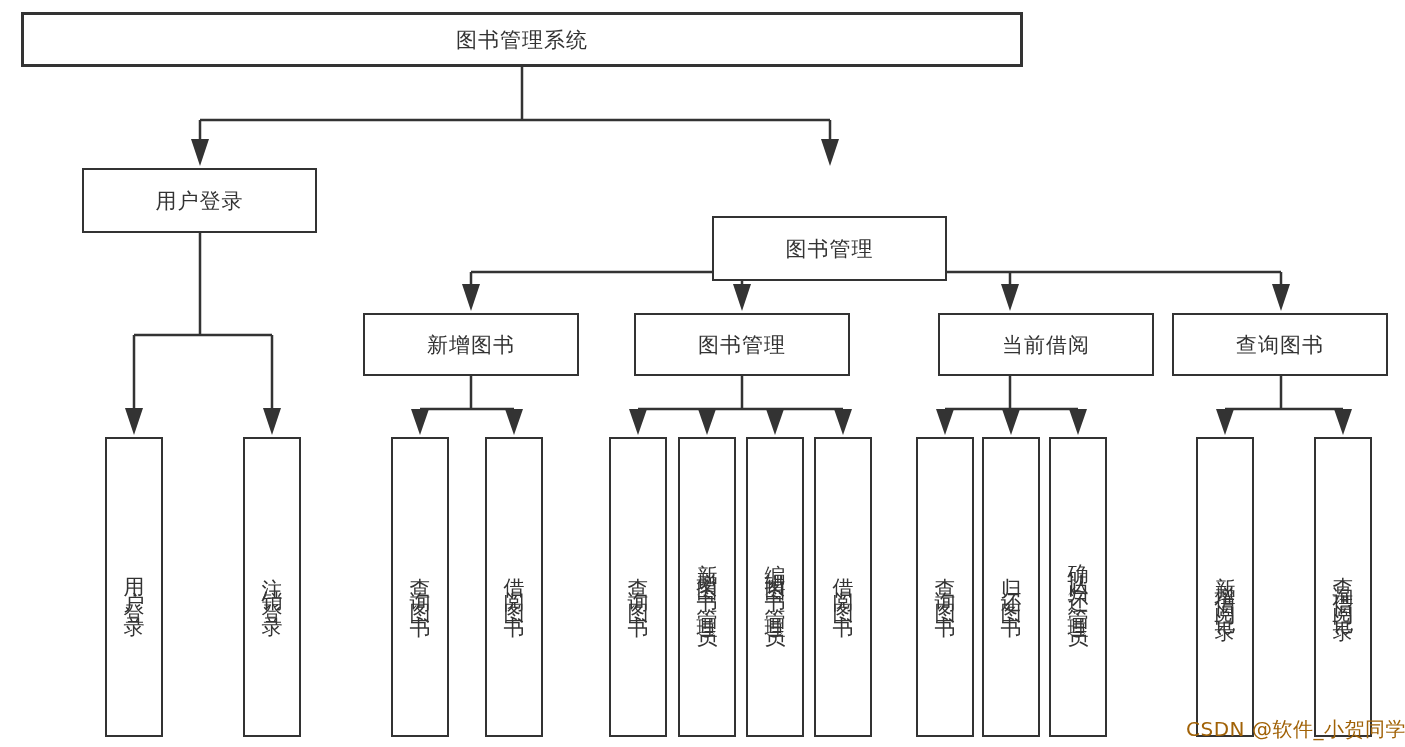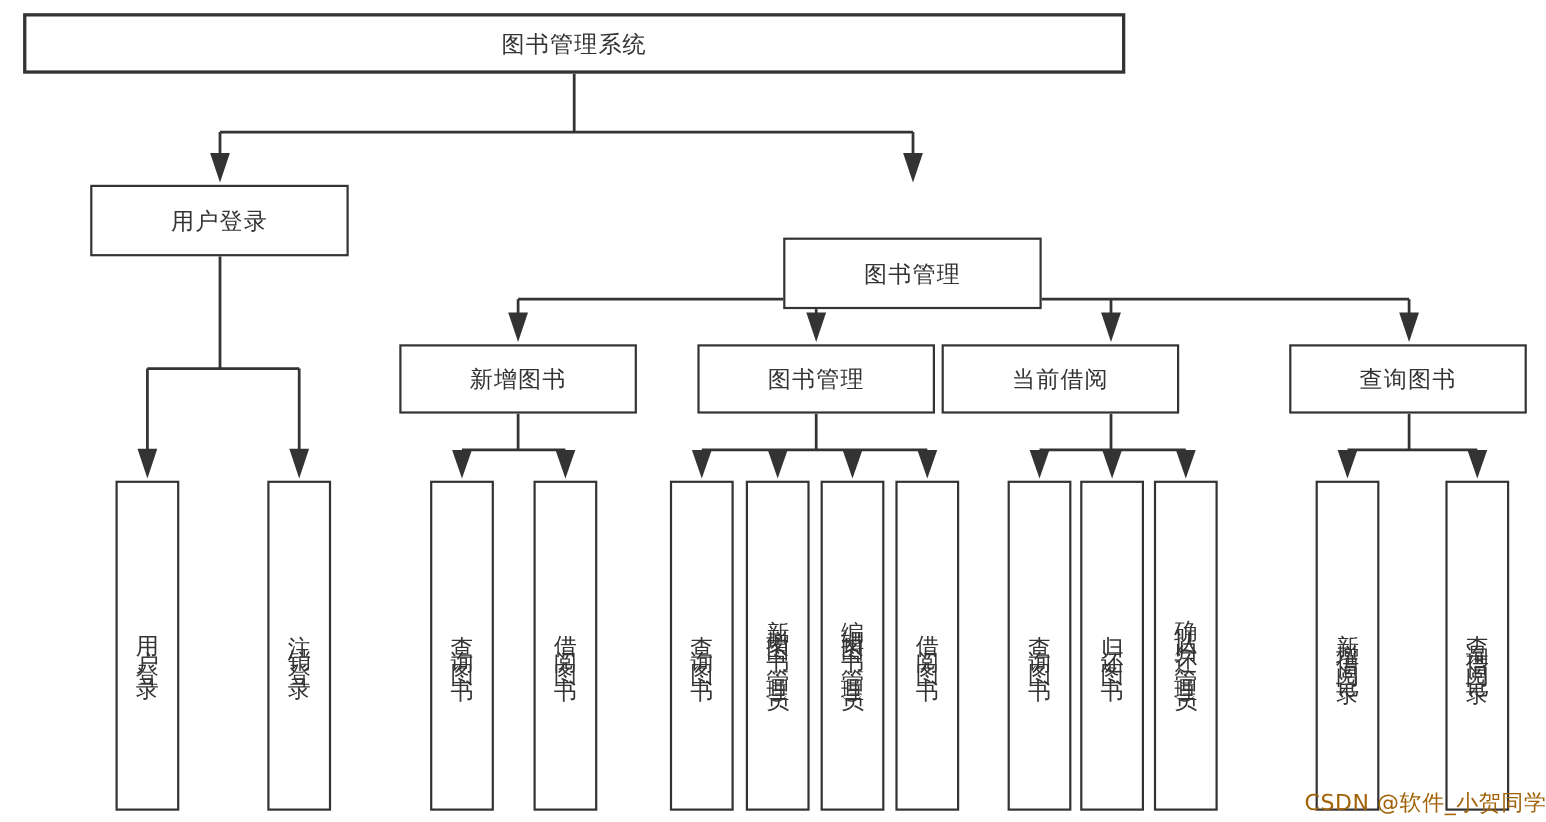--- a/index.html
+++ b/index.html
@@ -30,21 +30,21 @@
     font-size: 21px;
     letter-spacing: 1px;
   }
   .root  { left: 21px;  top: 12px;  width: 1002px; height: 55px; border-width: 3px; }
   .l2    { top: 168px; width: 235px; height: 65px; }
   .l2a   { left: 82px; }
   .l2b   { left: 712px; margin-top: 48px; }
   .l3    { top: 313px; width: 216px; height: 63px; }
   .l3a   { left: 363px; }
   .l3b   { left: 634px; }
-  .l3c   { left: 856px; }
+  .l3c   { left: 938px; }
   .l3d   { left: 1172px; }
   .leaf {
     top: 437px;
     width: 58px;
     height: 300px;
     display: block;
     writing-mode: vertical-lr;
     text-align: center;
     line-height: 53px;
     font-size: 21px;

